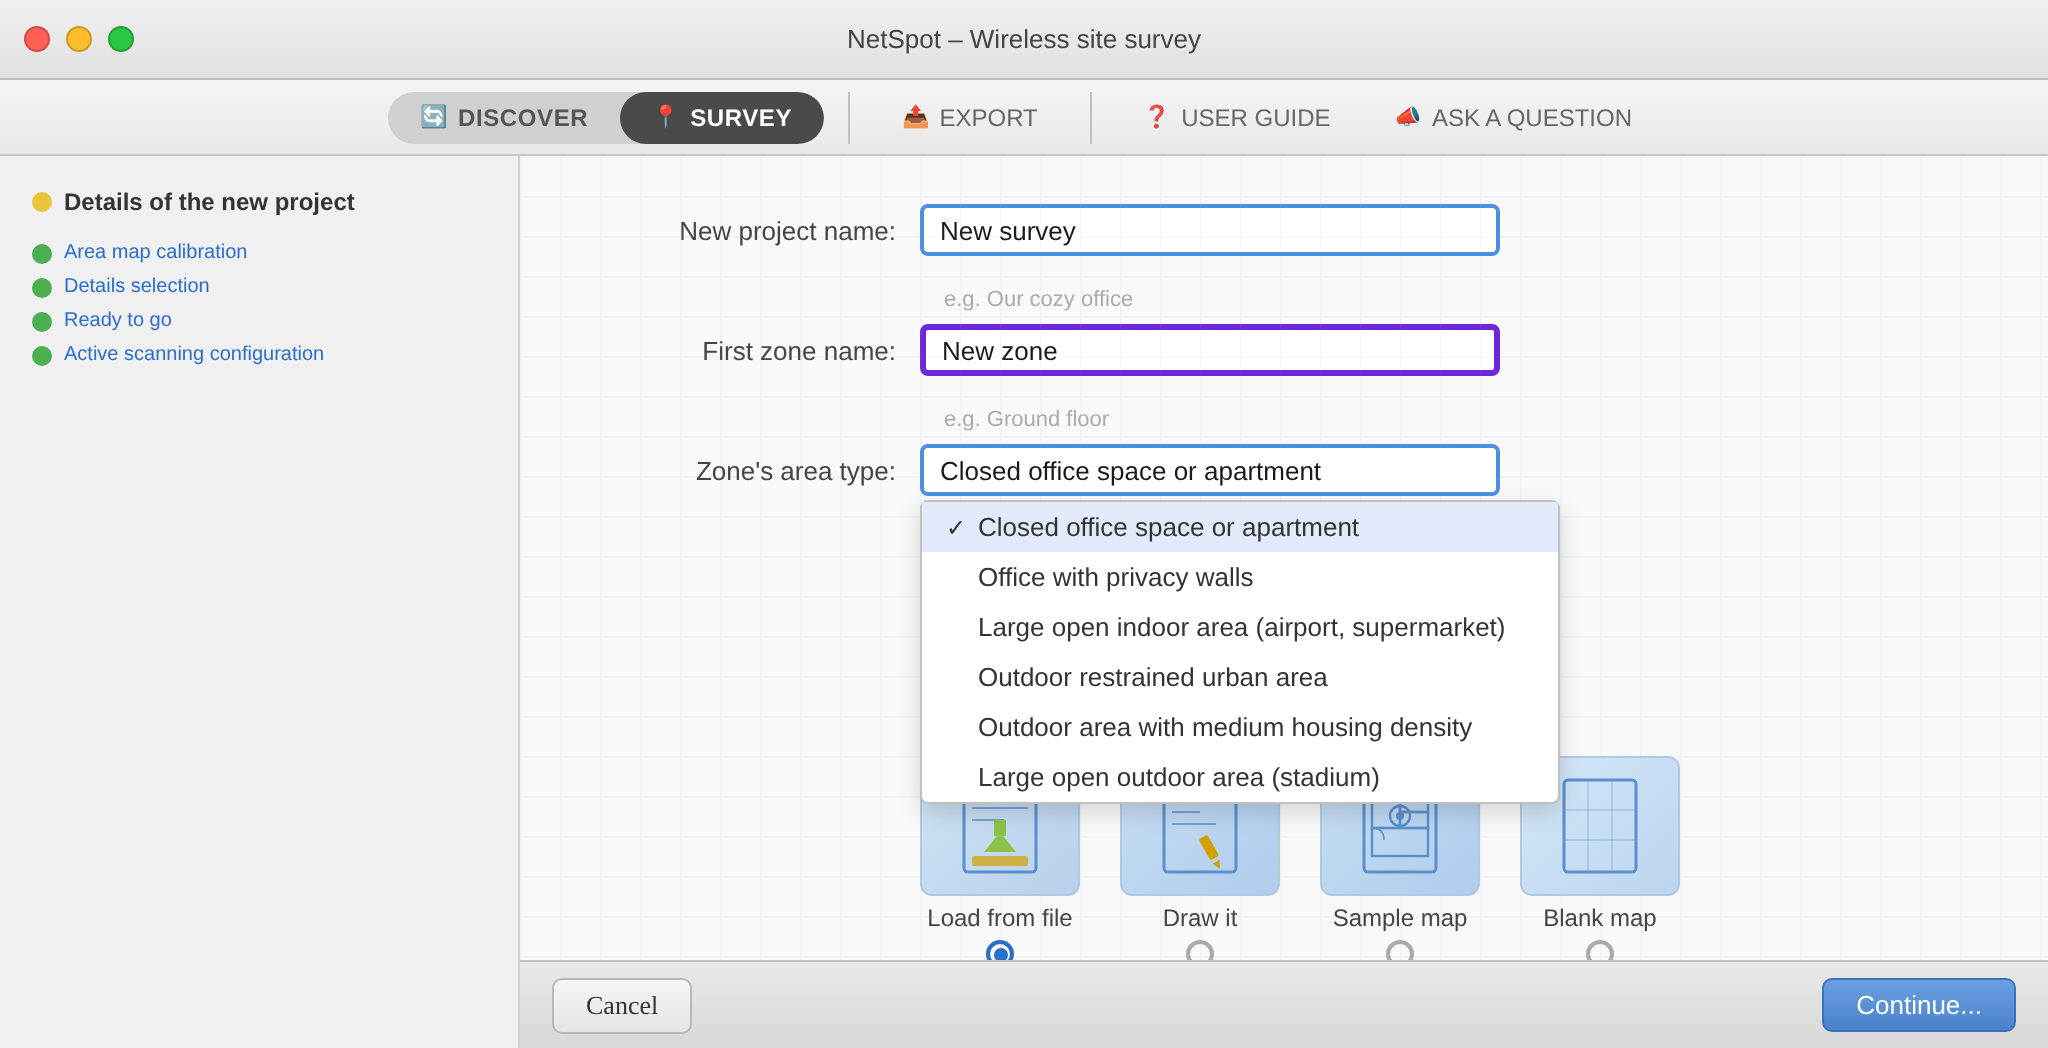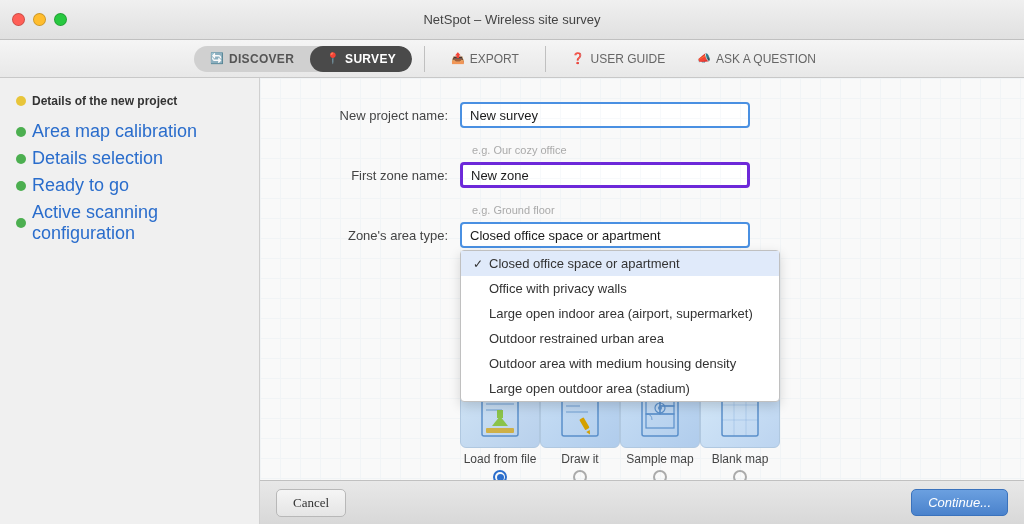--- a/index.html
+++ b/index.html
@@ -128,21 +128,21 @@
       display: inline-block;
       flex-shrink: 0;
     }
     .dot-yellow { background: #e8c53a; }
     .dot-green { background: #4caf50; }
     .sidebar-item {
       display: flex;
       align-items: center;
       gap: 6px;
       padding: 3px 4px;
-      font-size: 18px;
+      font-size: 10px;
       cursor: pointer;
     }
     .sidebar-item-label {
       color: #2a6dcc;
     }
 
     
     .content {
       flex: 1;
       background: #f9f9f9;
@@ -233,20 +233,21 @@
       font-size: 12px;
       flex-shrink: 0;
     }
 
     
     .map-section {
       margin-top: 10px;
     }
     .map-options {
       display: flex;
+      gap: 20px;
       margin-bottom: 0;
     }
     .map-option {
       display: flex;
       flex-direction: column;
       align-items: center;
       gap: 4px;
       cursor: pointer;
     }
     .map-icon-box {
@@ -349,21 +350,20 @@
       font-family: Liberation Serif, serif;
     }
     .continue-btn {
       padding: 5px 16px;
       background: linear-gradient(to bottom, #6ba0e0, #4a82cc);
       border: 1px solid #3a72bc;
       border-radius: 5px;
       font-size: 13px;
       color: white;
       cursor: pointer;
-      font-style: italic;
     }
 
     
     .blueprint-grid {
       position: absolute;
       top: 0; left: 0; right: 0; bottom: 0;
       opacity: 0.06;
       pointer-events: none;
       background-image: 
         linear-gradient(#88aacc 1px, transparent 1px),

